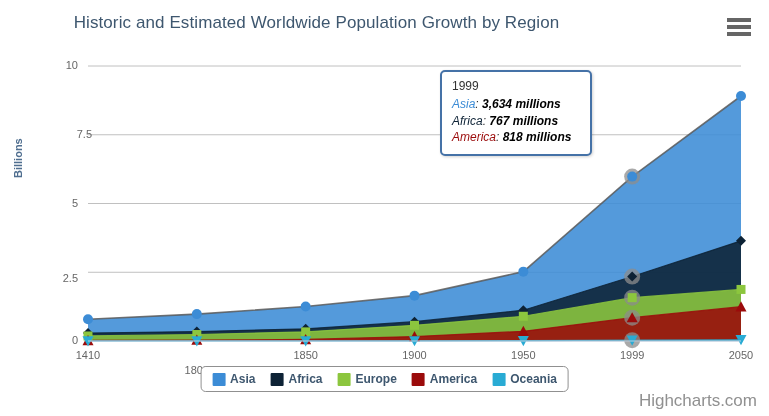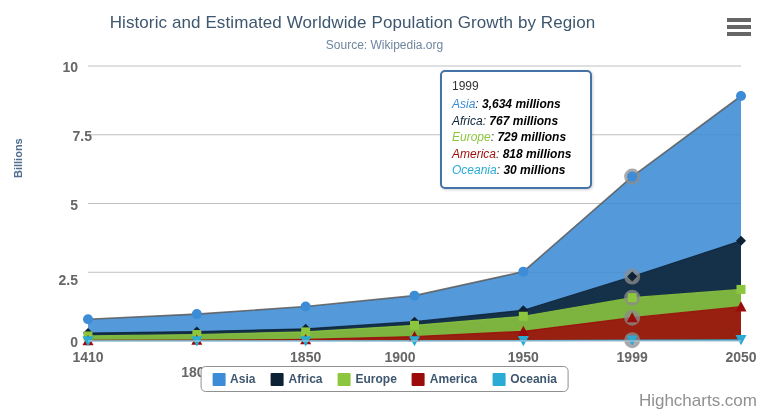--- a/index.html
+++ b/index.html
@@ -22,21 +22,20 @@
   #chart-title {
     position: absolute;
     top: 13px;
     left: 0;
     width: 633px;
     text-align: center;
     font-size: 17px;
     color: #3E576F;
     font-weight: normal;
     letter-spacing: .1px;
-    margin-left: 36px;
   }
   #chart-subtitle {
     position: absolute;
     top: 38px;
     left: 0;
     width: 769px;
     text-align: center;
     font-size: 12px;
     color: #6D869F;
   }
@@ -84,24 +83,23 @@
     font-size: 11px;
     font-weight: bold;
     color: #4F6E8F;
     transform: rotate(-90deg);
     transform-origin: left top;
     white-space: nowrap;
   }
 
   .tick-label {
     position: absolute;
-    font-size: 14px;
+    font-size: 11px;
     color: #666666;
     white-space: nowrap;
-    font-weight: bold;
   }
   .y-tick-label { text-align: right; }
 
   
   #legend {
     position: absolute;
     left: 50%;
     transform: translateX(-50%);
     bottom: 24px;
     border: 1px solid #909090;
@@ -168,21 +166,20 @@
     color: #909090;
     cursor: pointer;
   }
 </style>
 </head>
 <body>
 
 <div id="chart-root">
 
   <div id="chart-title">Historic and Estimated Worldwide Population Growth by Region</div>
-  <div id="chart-subtitle">Source: Wikipedia.org</div>
 
   <div id="context-button">
     <span></span>
     <span></span>
     <span></span>
   </div>
 
   <div id="plot-wrap">
     <svg class="chart-svg" width="769" height="416">
       <g id="gridlines">
@@ -329,34 +326,32 @@
       <div class="tick-label y-tick-label" style="left: 30px; width: 48px; top: 334px;">0</div>
       <div class="tick-label y-tick-label" style="left: 30px; width: 48px; top: 272px;">2.5</div>
       <div class="tick-label y-tick-label" style="left: 30px; width: 48px; top: 196.5px;">5</div>
       <div class="tick-label y-tick-label" style="left: 44px; width: 48px; top: 127.75px;">7.5</div>
       <div class="tick-label y-tick-label" style="left: 30px; width: 48px; top: 59px;">10</div>
     </div>
   <div id="x-tick-labels">
       <div class="tick-label" style="left: 58px; width: 60px; text-align: center; top: 349px;">1410</div>
       <div class="tick-label" style="left: 166.833px; width: 60px; text-align: center; top: 364px;">1800</div>
       <div class="tick-label" style="left: 275.667px; width: 60px; text-align: center; top: 349px;">1850</div>
-      <div class="tick-label" style="left: 384.5px; width: 60px; top: 349px;">1900</div>
+      <div class="tick-label" style="left: 384.5px; width: 60px; text-align: center; top: 349px;">1900</div>
       <div class="tick-label" style="left: 493.333px; width: 60px; text-align: center; top: 349px;">1950</div>
       <div class="tick-label" style="left: 602.167px; width: 60px; text-align: center; top: 349px;">1999</div>
       <div class="tick-label" style="left: 711px; width: 60px; text-align: center; top: 349px;">2050</div>
     </div>
 
   <div id="tooltip">
     <div id="tooltip-header">1999</div>
     <div id="tooltip-rows">
         <div class="tt-row"><span class="tt-series" style="color: rgb(60, 140, 214);">Asia</span><span style="color: rgb(51, 51, 51);">: </span><span class="tt-value">3,634 millions</span></div>
         <div class="tt-row"><span class="tt-series" style="color: rgb(13, 34, 53);">Africa</span><span style="color: rgb(51, 51, 51);">: </span><span class="tt-value">767 millions</span></div>
-        <div class="tt-row"><span class="tt-series" style="color: rgb(140, 198, 62);">Europe</span><span style="color: rgb(51, 51, 51);">: </span><span class="tt-value">729 millions</span></div>
         <div class="tt-row"><span class="tt-series" style="color: rgb(155, 11, 11);">America</span><span style="color: rgb(51, 51, 51);">: </span><span class="tt-value">818 millions</span></div>
-        <div class="tt-row"><span class="tt-series" style="color: rgb(41, 171, 212);">Oceania</span><span style="color: rgb(51, 51, 51);">: </span><span class="tt-value">30 millions</span></div>
       </div>
   </div>
 
   <div id="legend">
       <div class="legend-item">
         <span class="legend-swatch" style="background: rgb(60, 140, 214);"></span>
         <span class="legend-label">Asia</span>
       </div>
       <div class="legend-item">
         <span class="legend-swatch" style="background: rgb(13, 34, 53);"></span>

